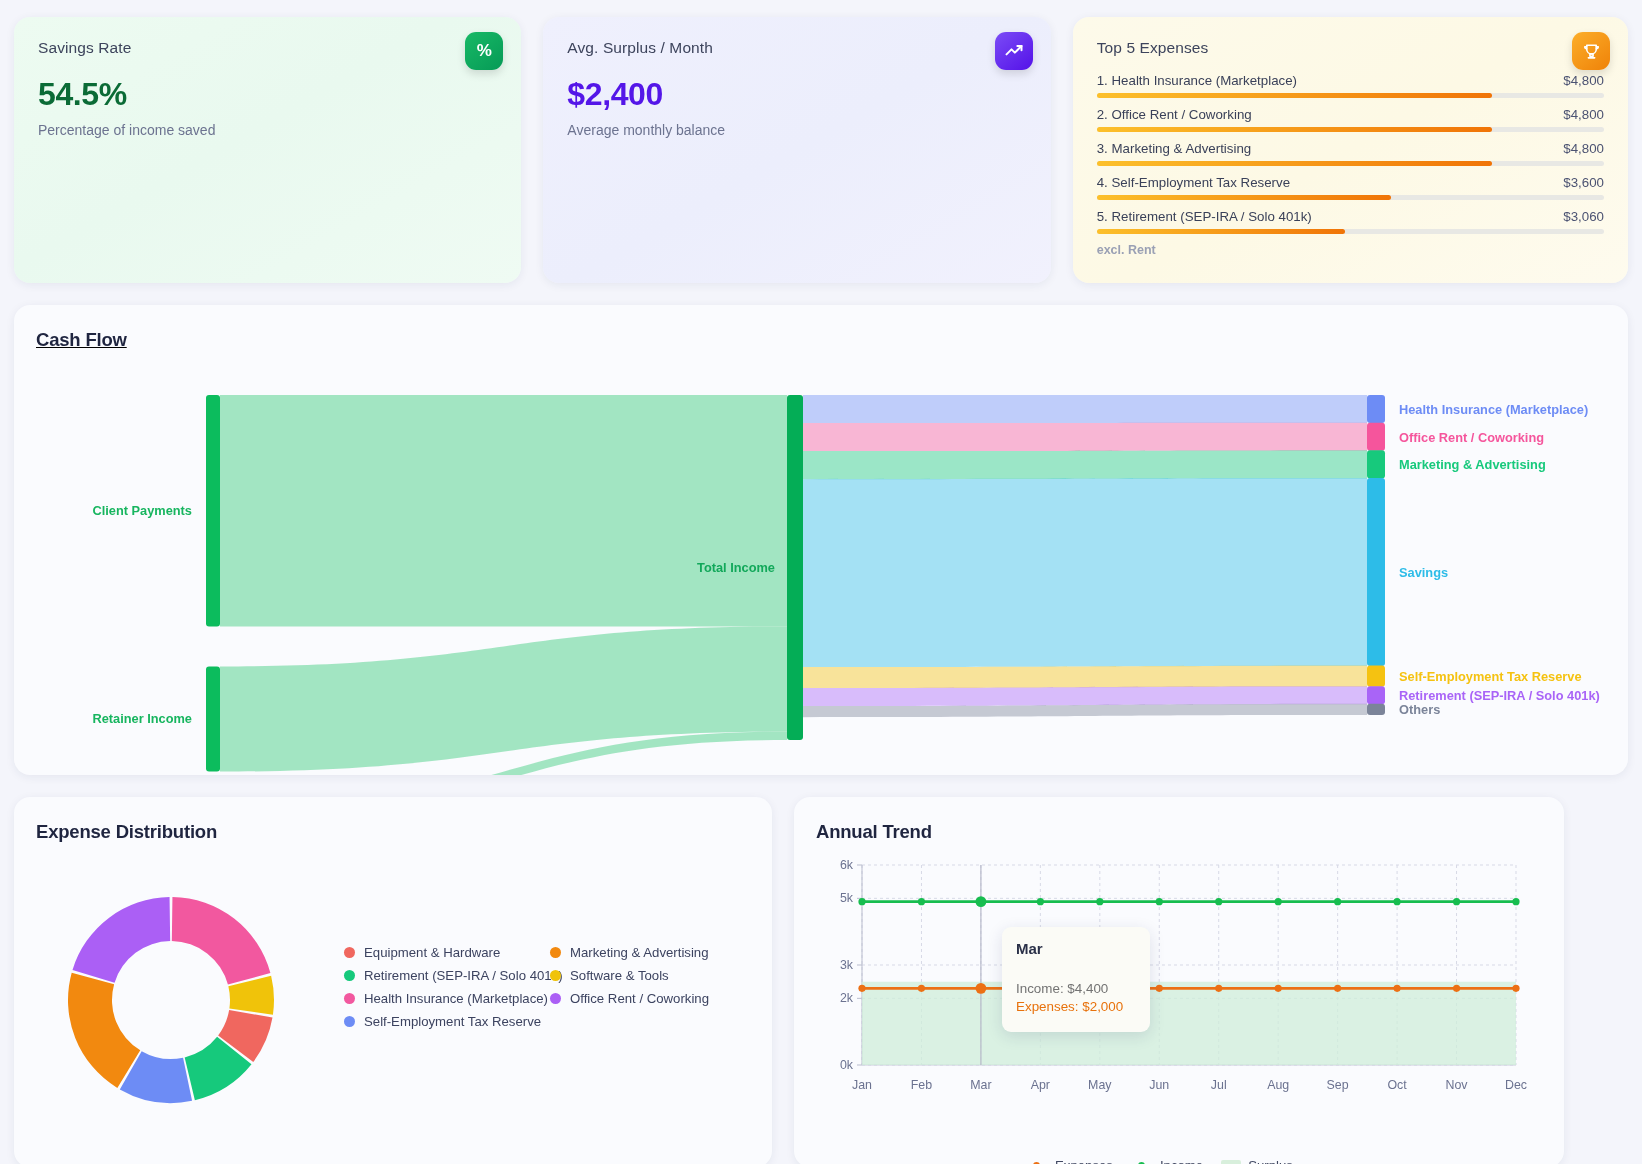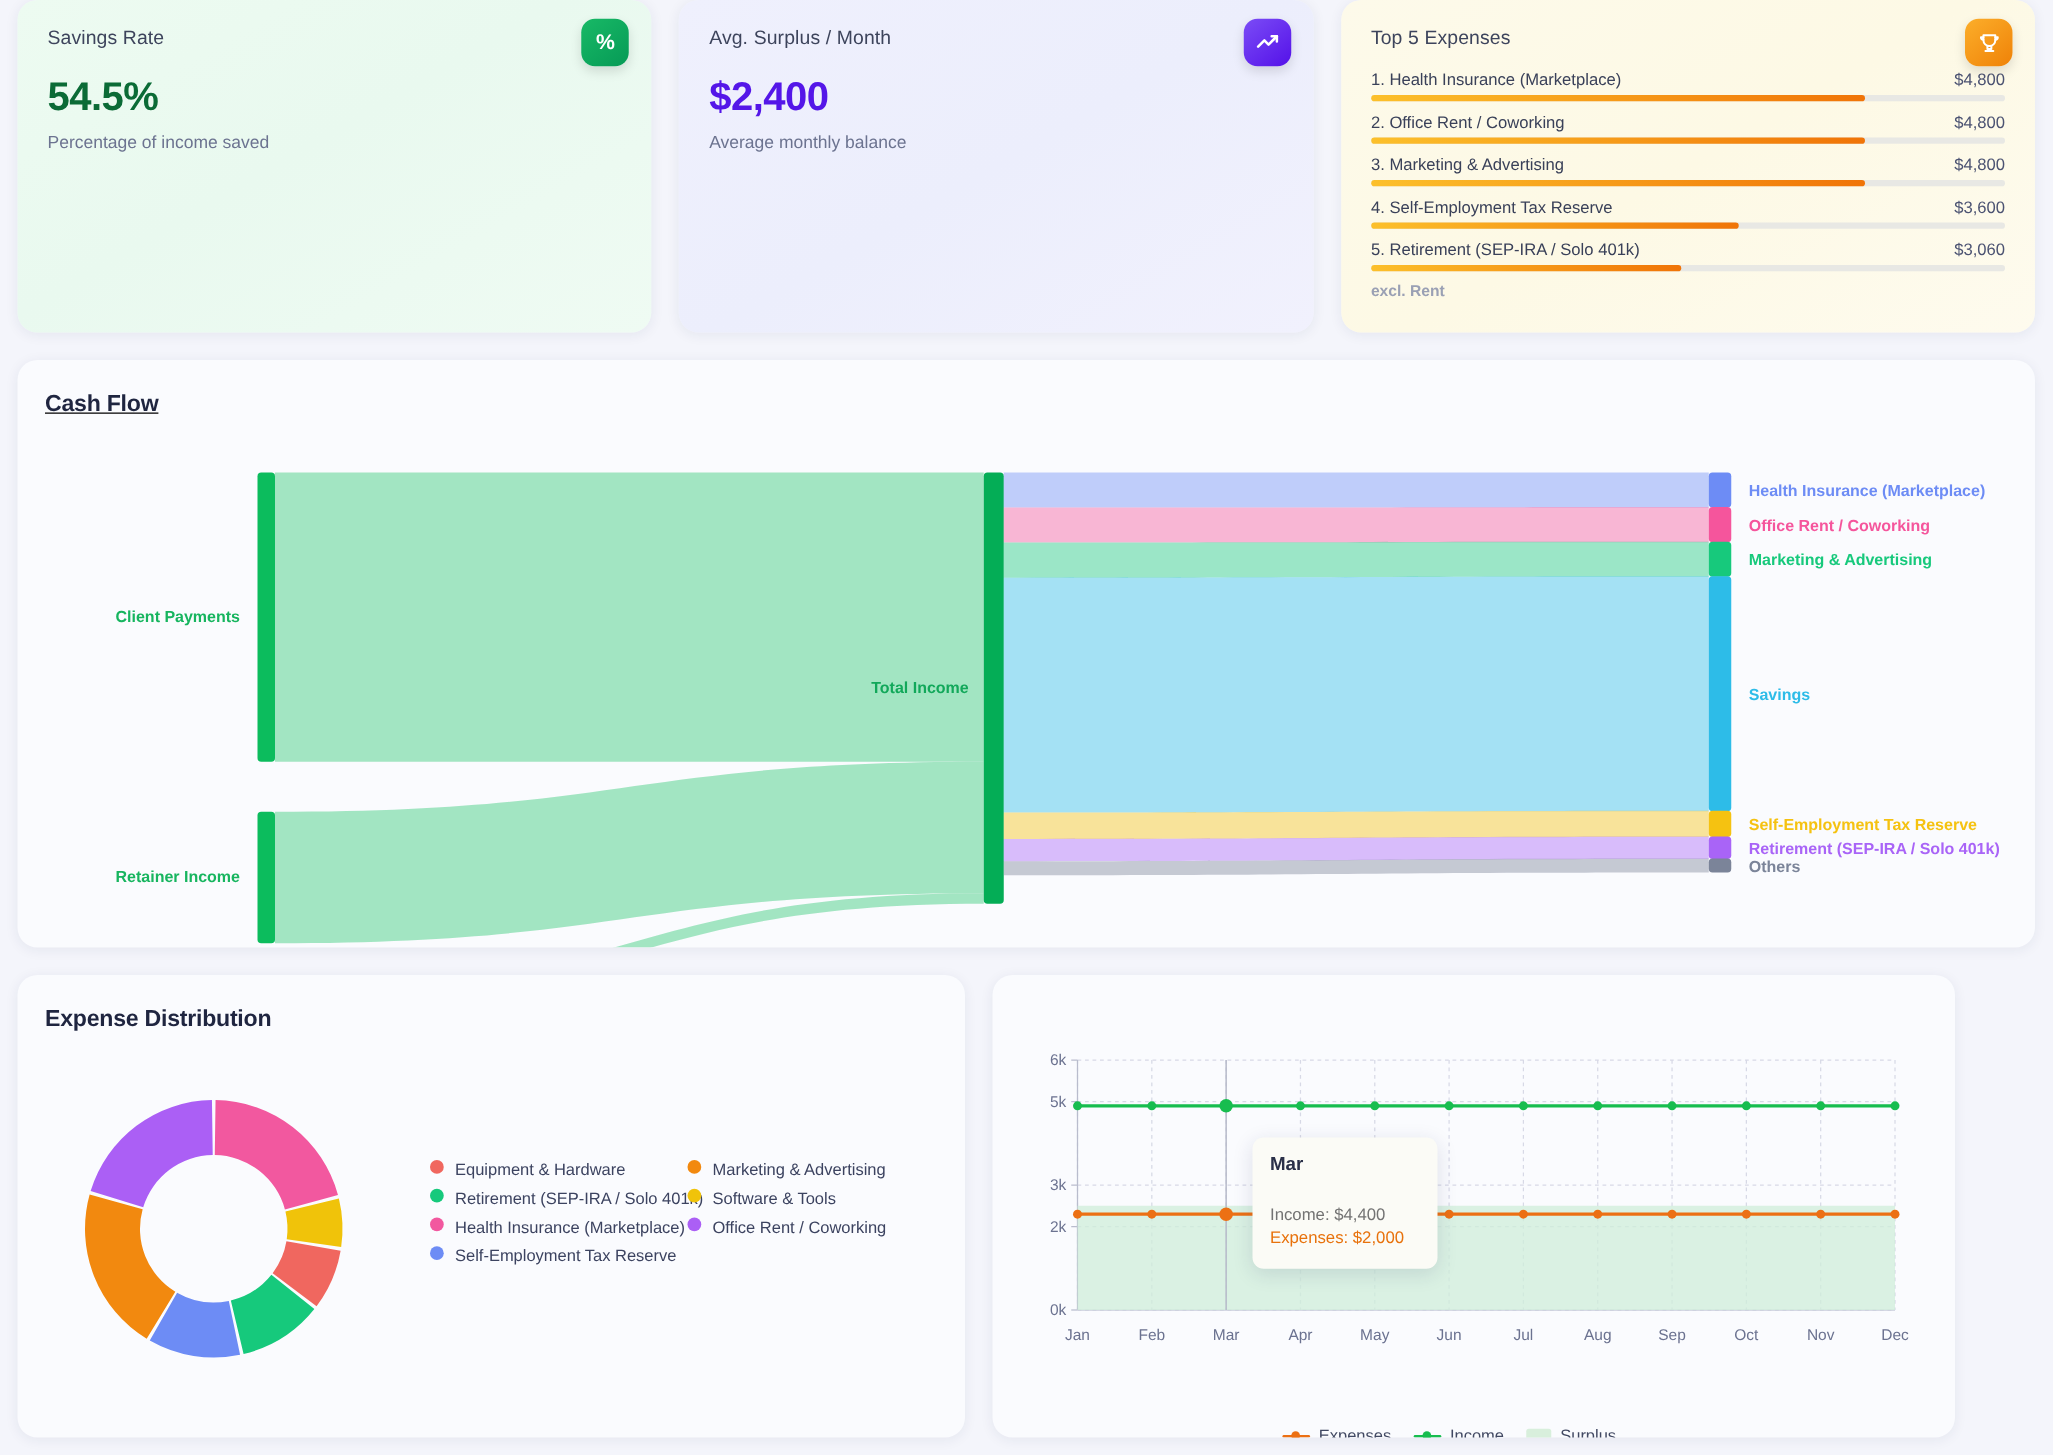--- a/index.html
+++ b/index.html
@@ -5,21 +5,21 @@
   * { box-sizing: border-box; margin: 0; padding: 0; }
   html, body {
     width: 1642px; height: 1164px;
     background: #f4f5fb;
     font-family: "Liberation Sans", sans-serif;
     overflow: hidden;
   }
   .page { width: 1642px; height: 1164px; padding: 0 14px; position: relative; }
 
   
-  .kpi-row { display: flex; gap: 22px; padding-top: 0; }
+  .kpi-row { display: flex; gap: 22px; padding-top: 17px; }
   .kpi {
     position: relative;
     border-radius: 16px;
     padding: 22px 24px 20px 24px;
     height: 266px;
     box-shadow: 0 2px 10px rgba(30,40,90,.07);
     overflow: hidden;
   }
   .kpi-a { width: 508px; background: linear-gradient(150deg,#edfbf1 0%,#e9f9ef 45%,#effbf3 100%); }
   .kpi-b { width: 508px; background: linear-gradient(150deg,#eff0fd 0%,#eceefc 50%,#f1f1fd 100%); }
@@ -63,21 +63,21 @@
   .sankey-wrap { position: absolute; inset: 0; }
 
   
   .bottom-row { display: flex; gap: 22px; margin-top: 22px; }
   .dist-card  { width: 758px; height: 370px; padding: 24px 22px; position: relative; overflow: hidden; }
   .trend-card { width: 770px; height: 370px; padding: 24px 22px; position: relative; overflow: hidden; }
 
   .donut-area { position: absolute; left: 36px; top: 82px; }
   .legend { position: absolute; left: 330px; top: 148px; display: grid;
             grid-template-columns: 206px 206px; column-gap: 0px; row-gap: 8px; }
-  .lg-item { display: flex; align-items: flex-start; gap: 9px; }
+  .lg-item { display: flex; align-items: center; gap: 9px; }
   .lg-dot { width: 11px; height: 11px; border-radius: 50%; flex: none; }
   .lg-txt { font-size: 13.2px; color: #3c4360; white-space: nowrap; }
 
   .trend-plot { position: absolute; left: 22px; top: 58px; }
   .tick { font-size: 12.4px; fill: #6b7290; font-family: "Liberation Sans", sans-serif; }
   .tip {
     position: absolute; left: 208px; top: 130px;
     width: 148px; background: #fbfbf6;
     border-radius: 9px; padding: 13px 14px 15px 14px;
     box-shadow: 0 4px 16px rgba(30,40,90,.13);
@@ -268,20 +268,21 @@
             <span class="lg-txt">Self-Employment Tax Reserve</span>
           </div>
           <div class="lg-item" style="order: 3;">
             <span class="lg-dot" style="background:#f0c30a"></span>
             <span class="lg-txt">Software &amp; Tools</span>
           </div>
         </div>
     </div>
 
     <div class="card trend-card">
+      <div class="card-title">Annual Trend</div>
       <div class="trend-plot">
         <svg id="trend" width="726" height="270" viewBox="0 0 726 270">
             <line x1="46" x2="700" y1="210" y2="210" stroke="#d7d9e6" stroke-width="1" stroke-dasharray="3 3"></line>
             <line x1="41" x2="46" y1="210" y2="210" stroke="#b9bccd" stroke-width="1"></line>
             <text x="37" y="214" text-anchor="end" class="tick">0k</text>
             <line x1="46" x2="700" y1="143.33333333333334" y2="143.33333333333334" stroke="#d7d9e6" stroke-width="1" stroke-dasharray="3 3"></line>
             <line x1="41" x2="46" y1="143.33333333333334" y2="143.33333333333334" stroke="#b9bccd" stroke-width="1"></line>
             <text x="37" y="147.33333333333334" text-anchor="end" class="tick">2k</text>
             <line x1="46" x2="700" y1="110" y2="110" stroke="#d7d9e6" stroke-width="1" stroke-dasharray="3 3"></line>
             <line x1="41" x2="46" y1="110" y2="110" stroke="#b9bccd" stroke-width="1"></line>

